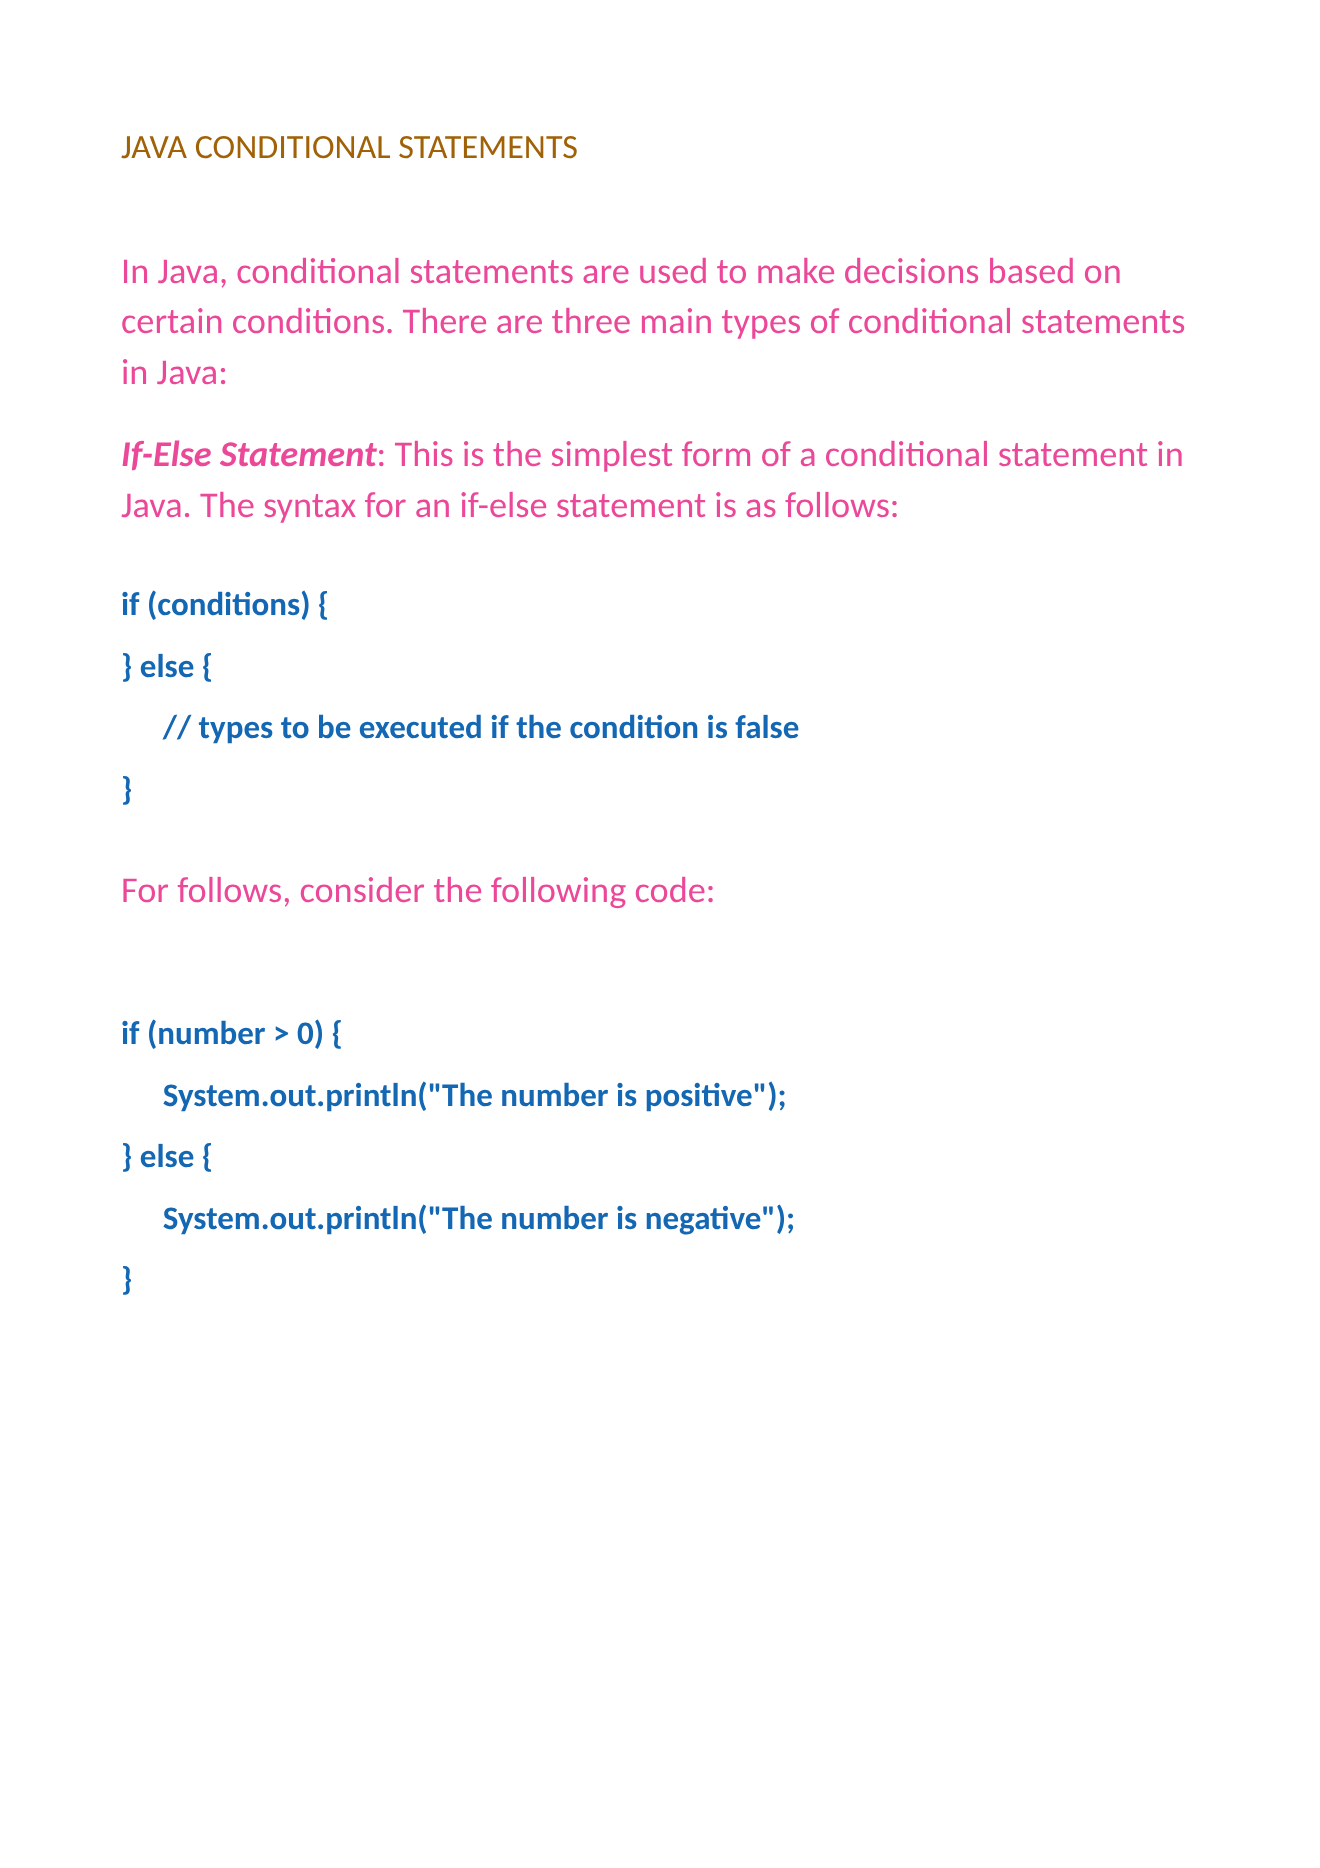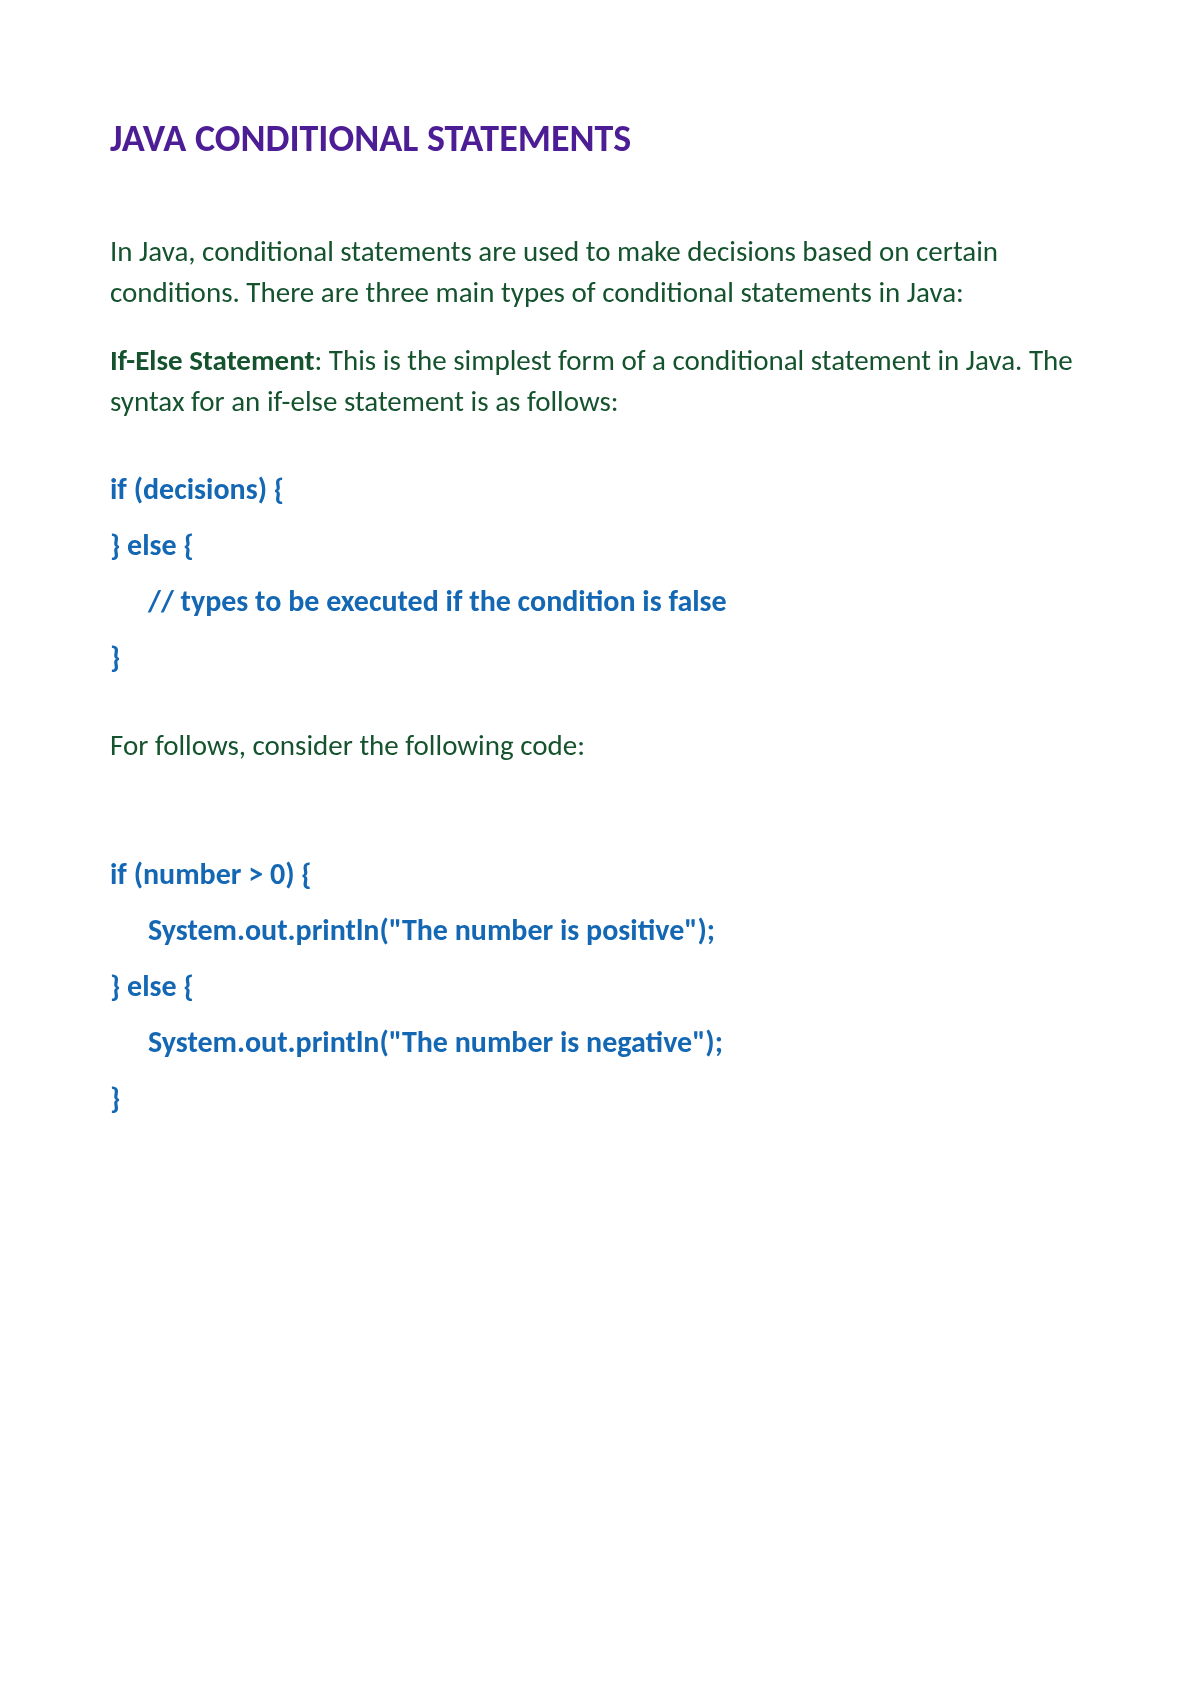--- a/index.html
+++ b/index.html
@@ -8,33 +8,34 @@
       box-sizing: border-box;
     }
     body {
       width: 1200px;
       height: 1698px;
       background: #ffffff;
       font-family: Calibri, "Segoe UI", Arial, sans-serif;
       padding: 115px 110px 110px 110px;
     }
     .title {
-      color: #4c1d95;
-      font-size: 38px;
-      font-weight: bold;
+      color: #a16207;
+      font-size: 31px;
+      font-weight: normal;
       margin-bottom: 70px;
     }
     .para {
-      color: #14532d;
-      font-size: 29px;
+      color: #ec4899;
+      font-size: 33px;
       line-height: 1.4;
       margin-bottom: 28px;
     }
     .para .bold {
       font-weight: bold;
+      font-style: italic;
     }
     .code-block {
       margin-top: 44px;
       margin-bottom: 44px;
     }
     .code-line {
       color: #1467b3;
       font-size: 30px;
       font-weight: bold;
       line-height: 1.6;
@@ -52,21 +53,21 @@
 
 <h1 class="title">JAVA CONDITIONAL STATEMENTS</h1>
 
 <p class="para">In Java, conditional statements are used to make decisions based on certain conditions. There are three main types of conditional statements in Java:</p>
 
 <p class="para">
   <span class="bold">If-Else Statement</span><span>: This is the simplest form of a conditional statement in Java. The syntax for an if-else statement is as follows:</span>
 </p>
 
 <div class="code-block">
-  <div class="code-line">if (decisions) {</div>
+  <div class="code-line">if (conditions) {</div>
   <div class="code-line">} else {</div>
   <div class="code-line code-indent">// types to be executed if the condition is false</div>
   <div class="code-line">}</div>
 </div>
 
 <p class="para">For follows, consider the following code:</p>
 
 <div class="code-block">
   <div class="spacer-sm"></div>
   <div class="code-line">if (number &gt; 0) {</div>

